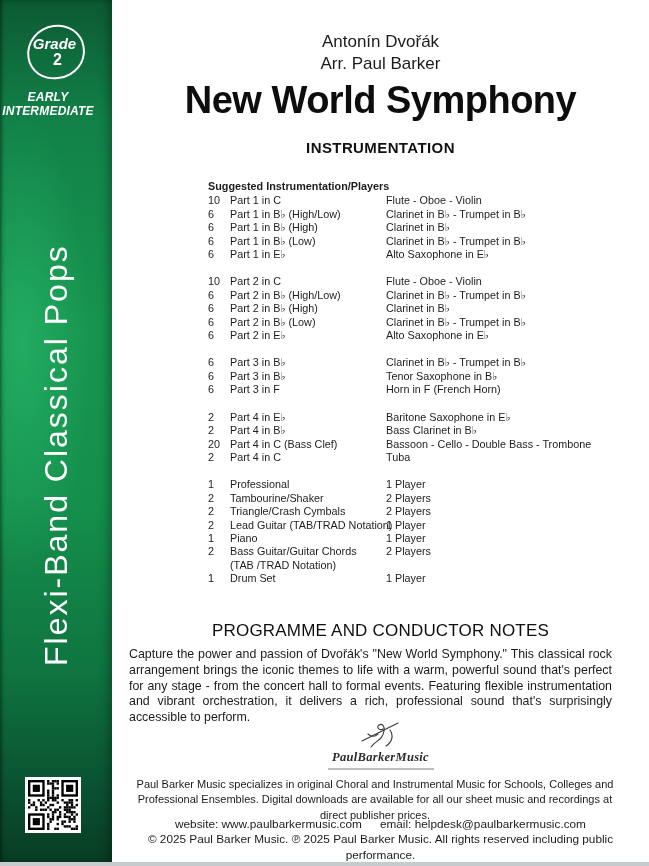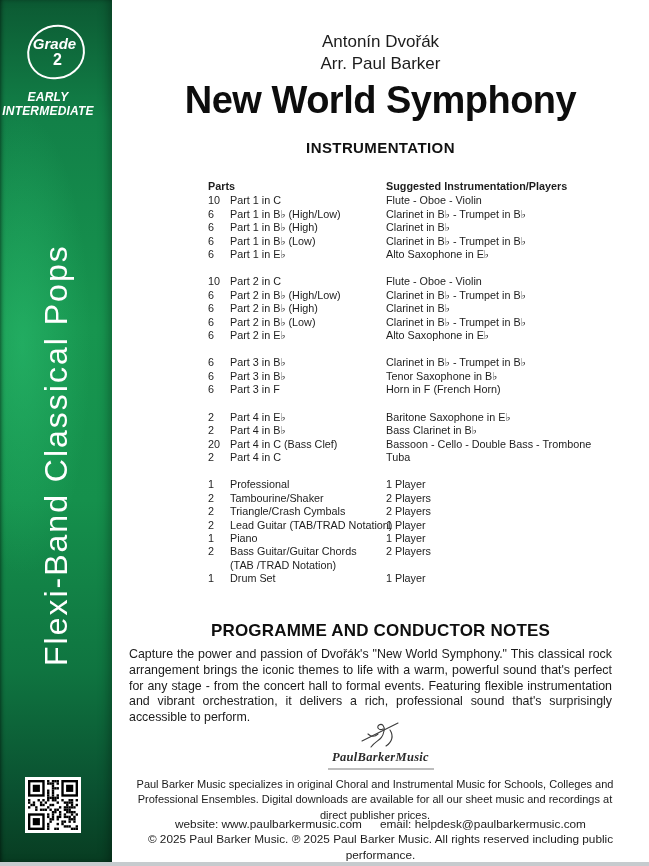--- a/index.html
+++ b/index.html
@@ -49,21 +49,21 @@
   .thead{display:flex;font-weight:bold;margin-bottom:1px;}
   .thead .h1{width:178px;}
   .group{margin-bottom:14px;}
   .row{position:relative;min-height:13.4px;}
   .qty{display:inline-block;width:22px;vertical-align:top;}
   .part{display:inline-block;white-space:pre-line;vertical-align:top;max-width:175px;}
   .instr{position:absolute;left:178px;top:0;white-space:nowrap;}
 
   
   .notes-heading{position:absolute;left:112px;right:0;top:621px;text-align:center;margin:0;
-    font-size:17px;font-weight:bold;letter-spacing:.2px;color:#0f0f0f;}
+    font-size:17px;font-weight:normal;letter-spacing:.2px;color:#0f0f0f;}
   .notes-body{position:absolute;left:129px;width:483px;top:647px;margin:0;
     font-size:12.4px;line-height:15.8px;text-align:justify;color:#1b1b1b;}
 
   
   .logo{position:absolute;left:112px;right:0;top:719px;text-align:center;color:#2b2b2b;font-style:italic;}
   .logo svg{display:block;margin:0 auto;}
   .logo-name{font-family:"Liberation Serif",serif;font-weight:bold;font-size:12.5px;
     letter-spacing:.3px;margin-top:-1px;}
   .logo-tagline{width:106px;height:2px;background:#bdbdbd;margin:3px auto 0;}
 
@@ -224,21 +224,20 @@
     </div>
   </aside>
 
   <div class="composer">Antonín Dvořák</div>
   <div class="arranger">Arr. Paul Barker</div>
   <h1 class="title">New World Symphony</h1>
   <h2 class="instr-heading">INSTRUMENTATION</h2>
 
   <div class="table">
     <div class="thead">
-      <span class="h1">Parts</span>
       <span class="h2">Suggested Instrumentation/Players</span>
     </div>
     <div id="parts-groups">
         <div class="group">
           <div class="row"><span class="qty">10</span><span class="part">Part 1 in C</span><span class="instr">Flute - Oboe - Violin</span></div>
           <div class="row"><span class="qty">6</span><span class="part">Part 1 in B♭ (High/Low)</span><span class="instr">Clarinet in B♭ - Trumpet in B♭</span></div>
           <div class="row"><span class="qty">6</span><span class="part">Part 1 in B♭ (High)</span><span class="instr">Clarinet in B♭</span></div>
           <div class="row"><span class="qty">6</span><span class="part">Part 1 in B♭ (Low)</span><span class="instr">Clarinet in B♭ - Trumpet in B♭</span></div>
           <div class="row"><span class="qty">6</span><span class="part">Part 1 in E♭</span><span class="instr">Alto Saxophone in E♭</span></div>
         </div>

